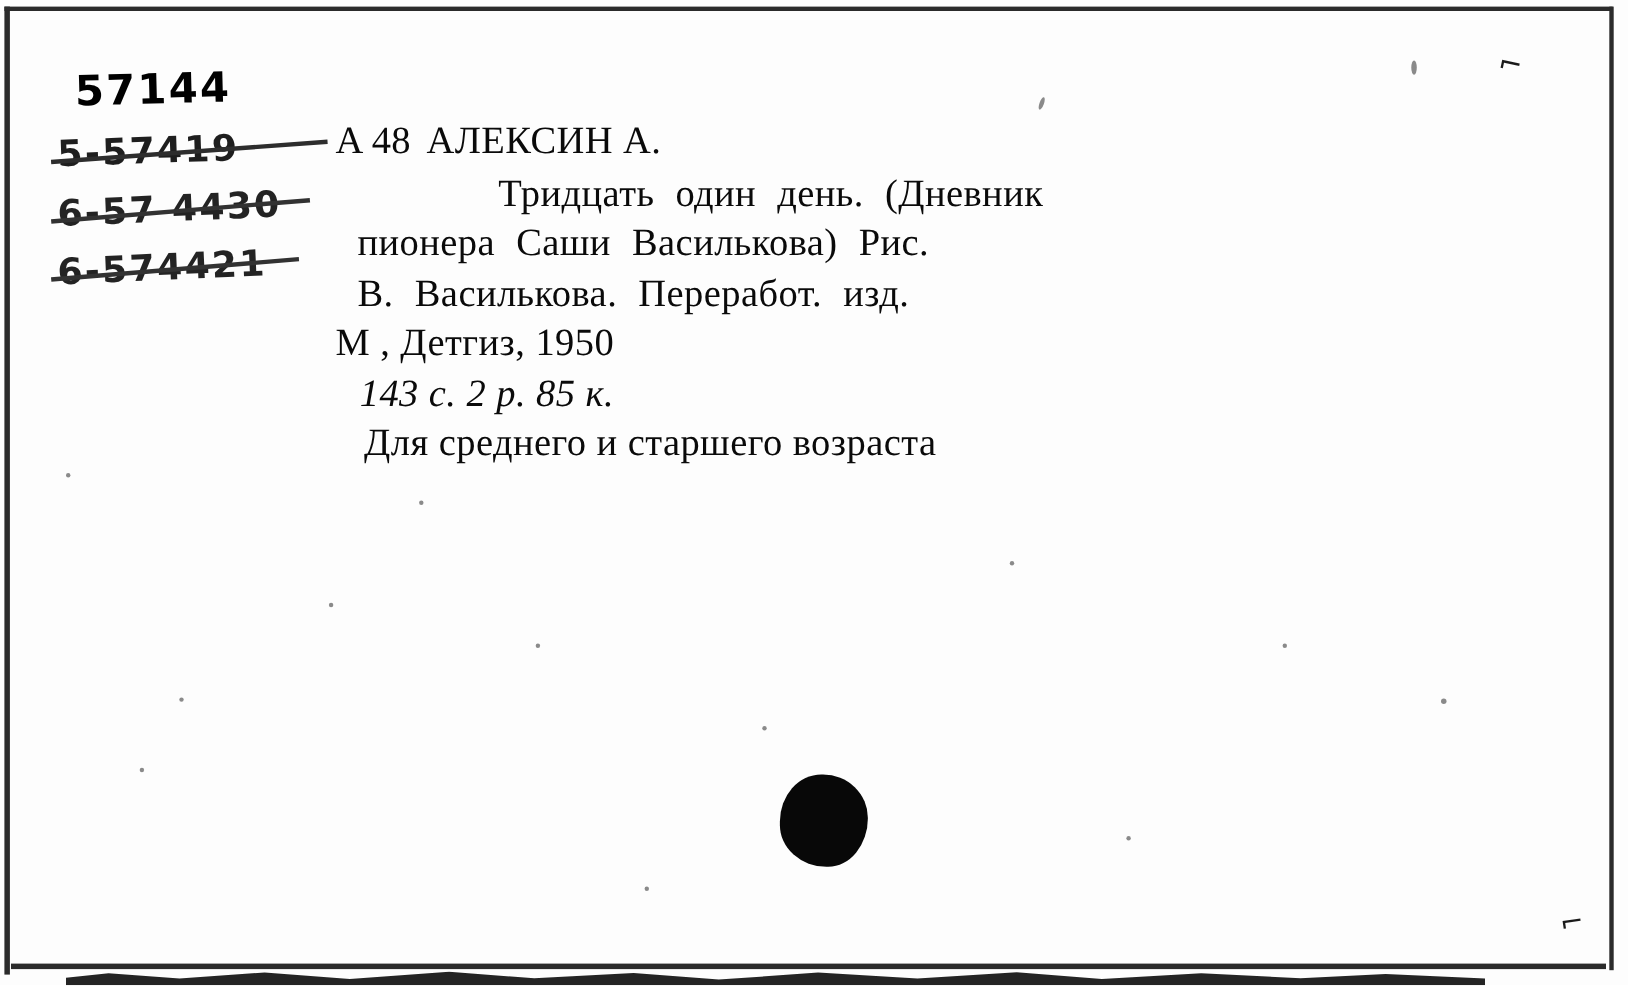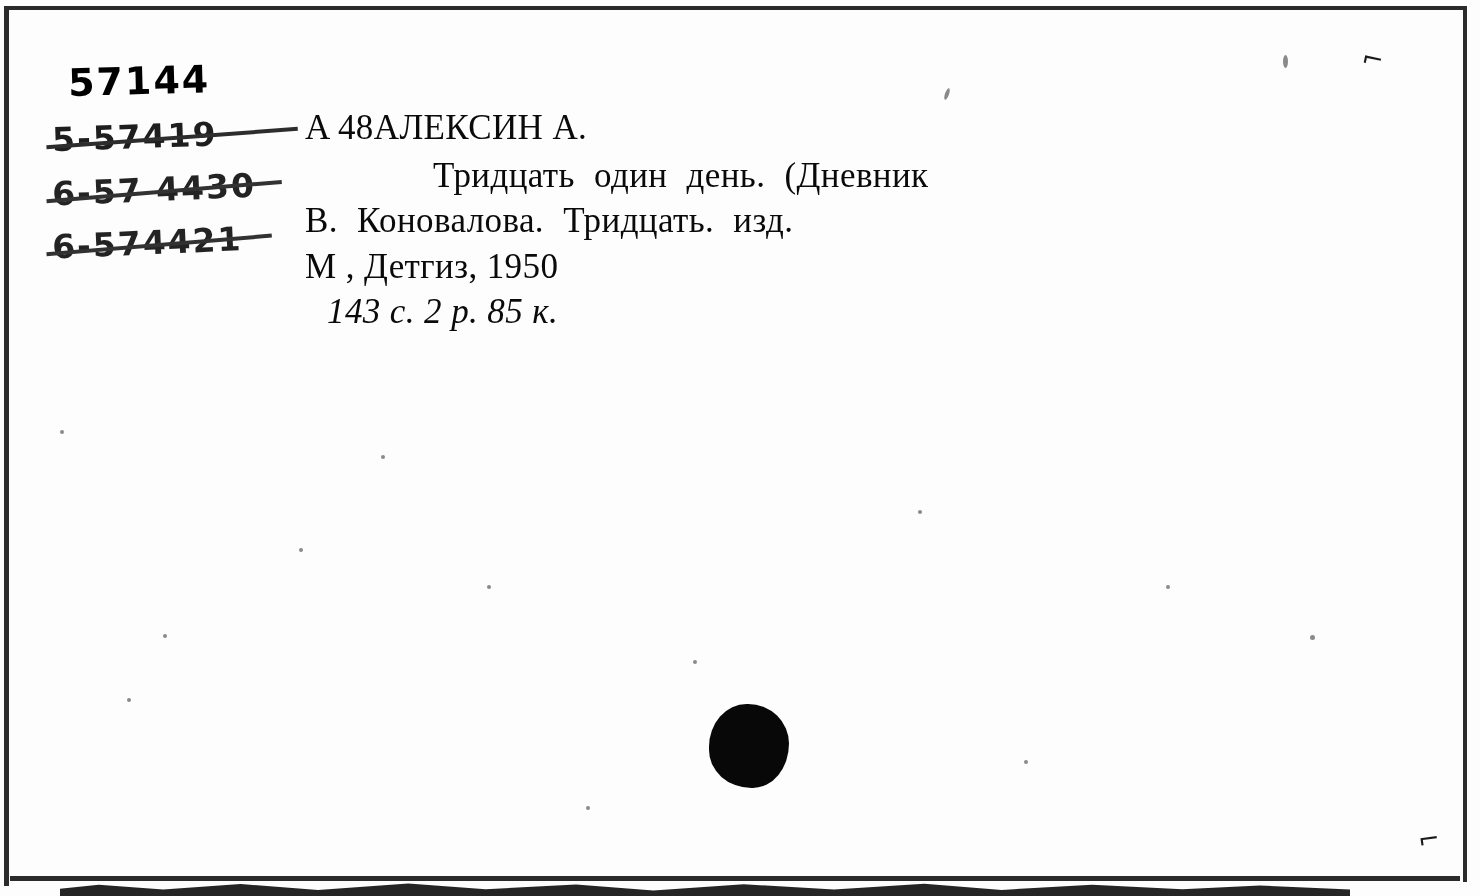--- a/index.html
+++ b/index.html
@@ -78,29 +78,30 @@
   .record {
     position: absolute;
     left: 305px;
     top: 105px;
     width: 900px;
     font-size: 35px;
     line-height: 1.30;
     letter-spacing: 0.4px;
   }
   .rec-head { white-space: nowrap; }
-  .rec-head .cutter { }
+  .rec-head .cutter { margin-right: 14px; }
   .rec-body { margin-top: 2px; }
   .rec-line { white-space: nowrap; }
   .rec-line.indent-1 { text-indent: 128px; }
   .rec-line.indent-2 { text-indent: 26px; }
   .rec-line.indent-3 { text-indent: 22px; font-style: italic; }
   .just {
     display: block;
     word-spacing: 10px;
+    margin-left: 20px;
   }
 
   
   .blot {
     position: absolute;
     left: 709px;
     top: 704px;
     width: 80px;
     height: 84px;
     background: #080808;
@@ -150,23 +151,25 @@
       <span class="strike s3"></span>
     </div>
   </div>
 
   <div class="record">
     <div class="rec-head">
       <span class="cutter">A 48</span><span>АЛЕКСИН А.</span>
     </div>
     <div class="rec-body">
       <div class="rec-line indent-1 just">Тридцать один день.  (Дневник</div>
-      <div class="rec-line just">В.  Коновалова.  Тридцать.  изд.</div>
+      <div class="rec-line just">пионера Саши Василькова)  Рис.</div>
+      <div class="rec-line just">В.  Василькова.  Переработ.  изд.</div>
       <div class="rec-line">М , Детгиз, 1950</div>
       <div class="rec-line indent-3">143 с. 2 р. 85 к.</div>
+      <div class="rec-line indent-2">Для среднего и старшего возраста</div>
     </div>
   </div>
 
   <div class="blot"></div>
 
   <div class="corner-mark cm-tr">⌐</div>
   <div class="corner-mark cm-br">⌐</div>
 
   <div class="bottom-smudge"></div>
 

